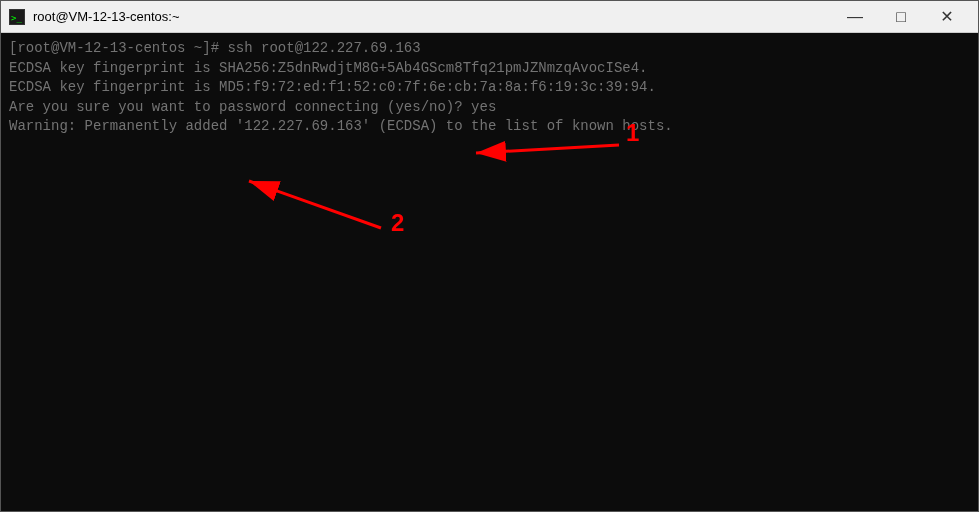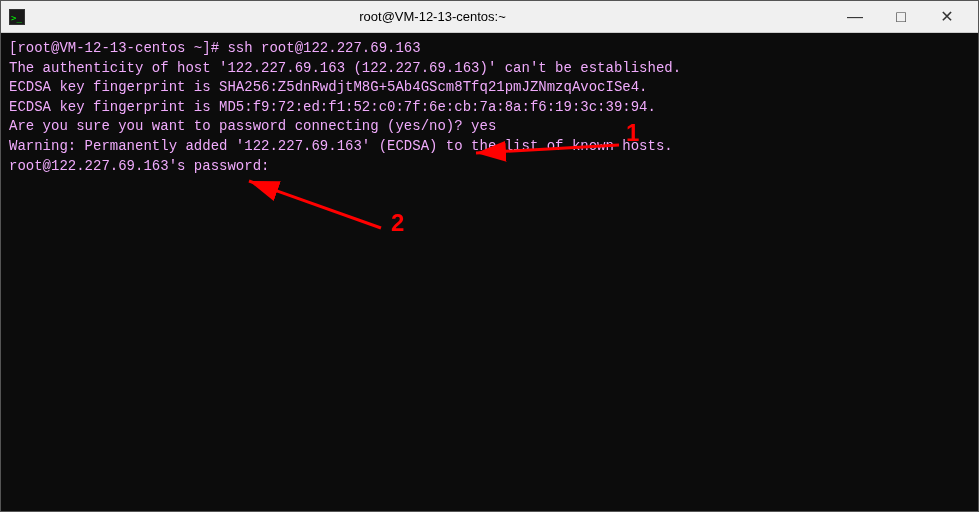--- a/index.html
+++ b/index.html
@@ -42,21 +42,20 @@
     .titlebar-icon svg {
       width: 14px;
       height: 14px;
     }
 
     .titlebar-title {
       font-family: 'Segoe UI', Arial, sans-serif;
       font-size: 13px;
       color: #000;
       flex: 1;
-      text-align: center;
     }
 
     .titlebar-controls {
       display: flex;
       gap: 0;
     }
 
     .titlebar-btn {
       width: 46px;
       height: 32px;
@@ -68,21 +67,21 @@
       cursor: pointer;
       background: transparent;
       border: none;
       font-family: Arial, sans-serif;
     }
 
     .terminal {
       background: #0c0c0c;
       flex: 1;
       padding: 6px 8px;
-      color: #f0abfc;
+      color: #737373;
       font-size: 14px;
       line-height: 1.4;
       position: relative;
       overflow: hidden;
     }
 
     .terminal-line {
       white-space: pre-wrap;
       word-break: break-all;
     }
@@ -110,26 +109,24 @@
     <span class="titlebar-title">root@VM-12-13-centos:~</span>
     <div class="titlebar-controls">
       <button class="titlebar-btn">—</button>
       <button class="titlebar-btn">□</button>
       <button class="titlebar-btn close">✕</button>
     </div>
   </div>
 
   <div class="terminal">
     <div class="terminal-line">[root@VM-12-13-centos ~]# ssh root@122.227.69.163</div>
-    <div class="terminal-line">The authenticity of host '122.227.69.163 (122.227.69.163)' can't be established.</div>
     <div class="terminal-line">ECDSA key fingerprint is SHA256:Z5dnRwdjtM8G+5Ab4GScm8Tfq21pmJZNmzqAvocISe4.</div>
     <div class="terminal-line">ECDSA key fingerprint is MD5:f9:72:ed:f1:52:c0:7f:6e:cb:7a:8a:f6:19:3c:39:94.</div>
     <div class="terminal-line">Are you sure you want to password connecting (yes/no)? yes</div>
     <div class="terminal-line">Warning: Permanently added '122.227.69.163' (ECDSA) to the list of known hosts.</div>
-    <div class="terminal-line">root@122.227.69.163's password: </div>
 
     <svg class="arrows" xmlns="http://www.w3.org/2000/svg">
 
       <defs>
         <marker id="arrowhead-red" markerWidth="10" markerHeight="7" refX="10" refY="3.5" orient="auto">
           <polygon points="0 0, 10 3.5, 0 7" fill="red"></polygon>
         </marker>
       </defs>
 
       <text x="625" y="108" fill="red" font-family="Arial, sans-serif" font-size="24" font-weight="bold">1</text>

